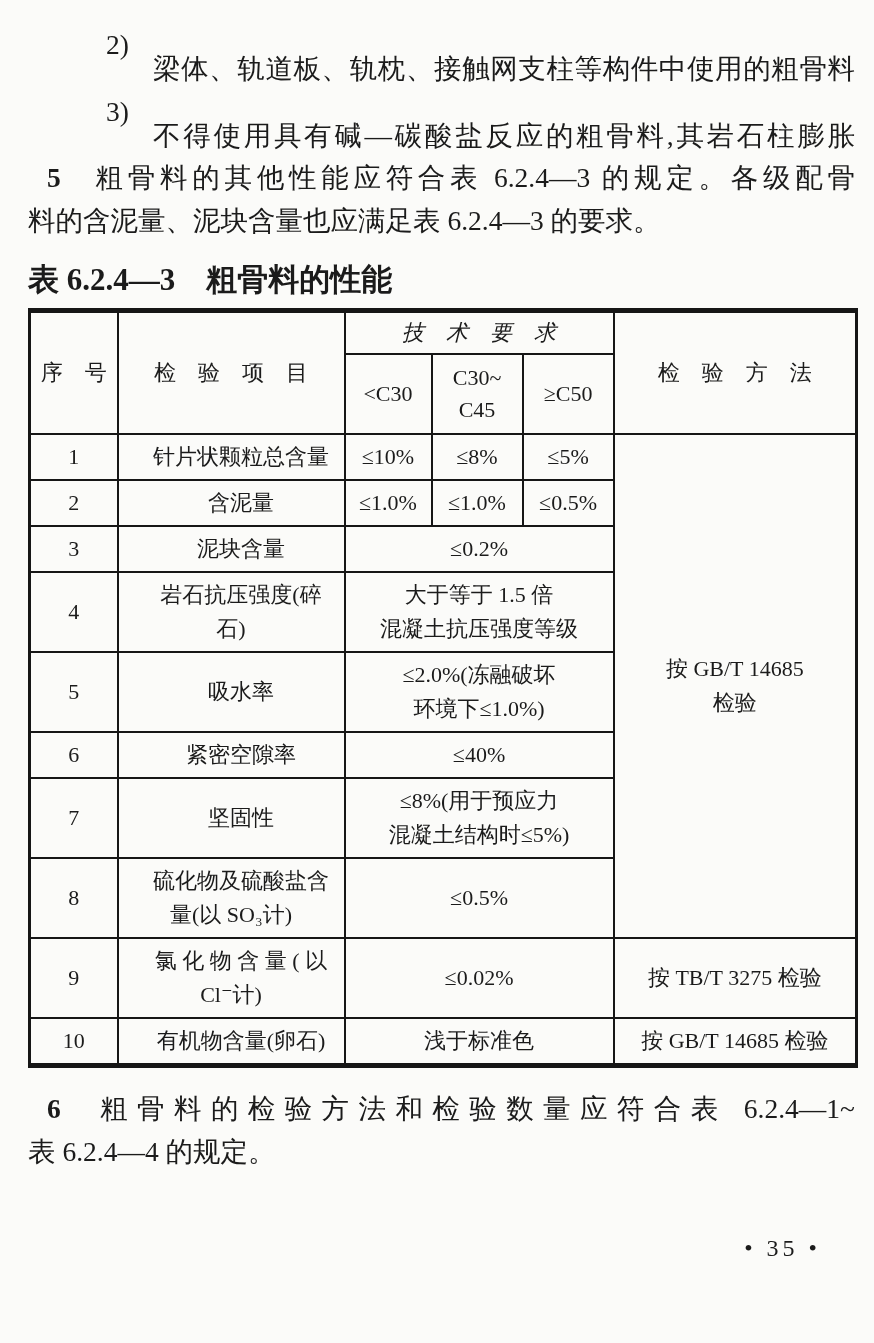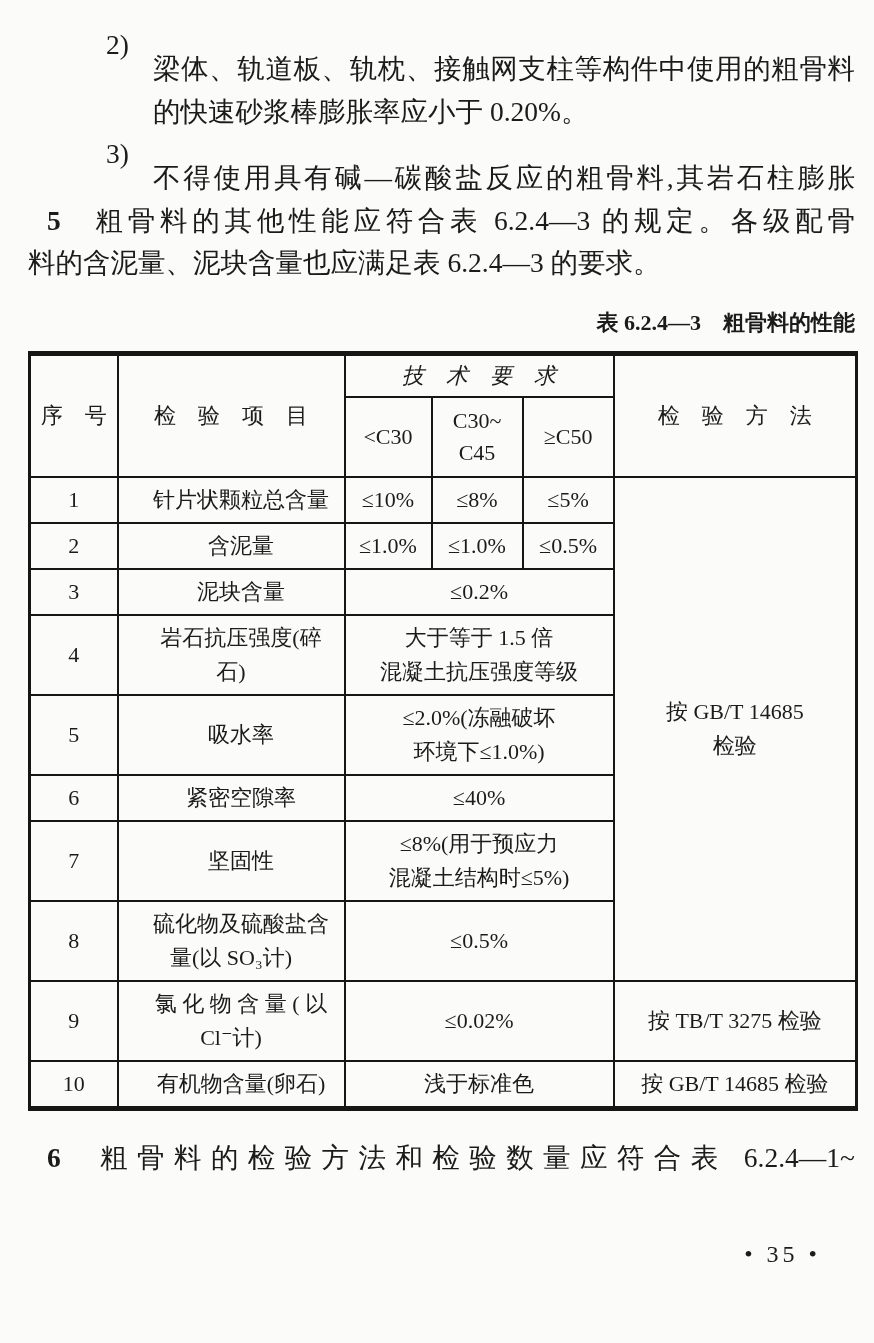--- a/index.html
+++ b/index.html
@@ -23,23 +23,23 @@
   .just {
     text-align: justify;
     text-align-last: justify;
   }
   .li { display: flex; margin-left: 78px; }
   .li .marker { width: 47px; flex: none; font-size: 27.5px; line-height: 42.5px; }
   .li .lines { flex: 1; min-width: 0; margin-top: 24px; }
   .para .first { text-indent: 19px; }
   .pnum { font-weight: bold; margin-right: 30px; }
   .table-title {
-    text-align: right;
+    text-align: left;
     font-weight: bold;
-    font-size: 22px;
+    font-size: 31px;
     line-height: 32px;
     margin: 22px 0 12px 0;
   }
   table.spec {
     border-collapse: collapse;
     table-layout: fixed;
     width: 827px;
     border: 3px solid #161616;
     border-top-width: 5px;
     border-bottom-width: 5px;
@@ -54,41 +54,40 @@
     padding: 5px 4px;
     overflow: hidden;
   }
   td.item-cell {
     text-align: justify;
     text-indent: 20px;
     padding: 5px 6px;
     white-space: pre-line;
   }
   .ml { white-space: pre-line; }
-  .para6 { margin-top: 26px; }
+  .para6 { margin-top: 20px; }
   .page-num {
     margin-top: 62px;
     text-align: right;
     padding-right: 34px;
     font-size: 24px;
     letter-spacing: 4px;
   }
 </style>
 </head>
 <body>
 
 <div class="page">
 
   <div class="body-text">
 
     <div class="li">
       <span class="marker">2)</span>
       <div class="lines">
         <div class="pline just">梁体、轨道板、轨枕、接触网支柱等构件中使用的粗骨料</div>
-        <div class="pline">的快速砂浆棒膨胀率应小于 0.20%。</div>
       </div>
     </div>
 
     <div class="li">
       <span class="marker">3)</span>
       <div class="lines">
         <div class="pline just">不得使用具有碱—碳酸盐反应的粗骨料,其岩石柱膨胀</div>
       </div>
     </div>
 
@@ -190,17 +189,18 @@
       <td colspan="3">浅于标准色</td>
       <td>按 GB/T 14685 检验</td>
     </tr>
   </tbody>
     </table>
 
   <div class="para para6">
     <div class="pline just first">
       <b class="pnum">6</b><span>粗骨料的检验方法和检验数量应符合表 6.2.4—1~</span>
     </div>
+    <div class="pline">表 6.2.4—4 的规定。</div>
   </div>
 
   <div class="page-num">• 35 •</div>
 
 </div>
 
 </body></html>

